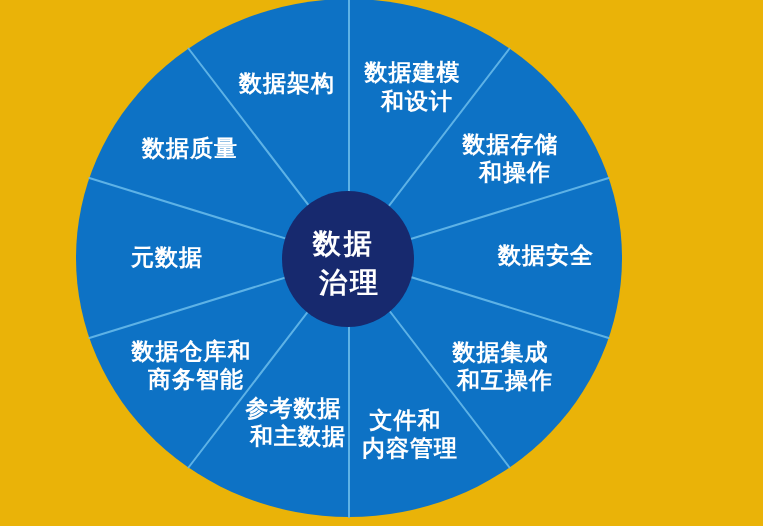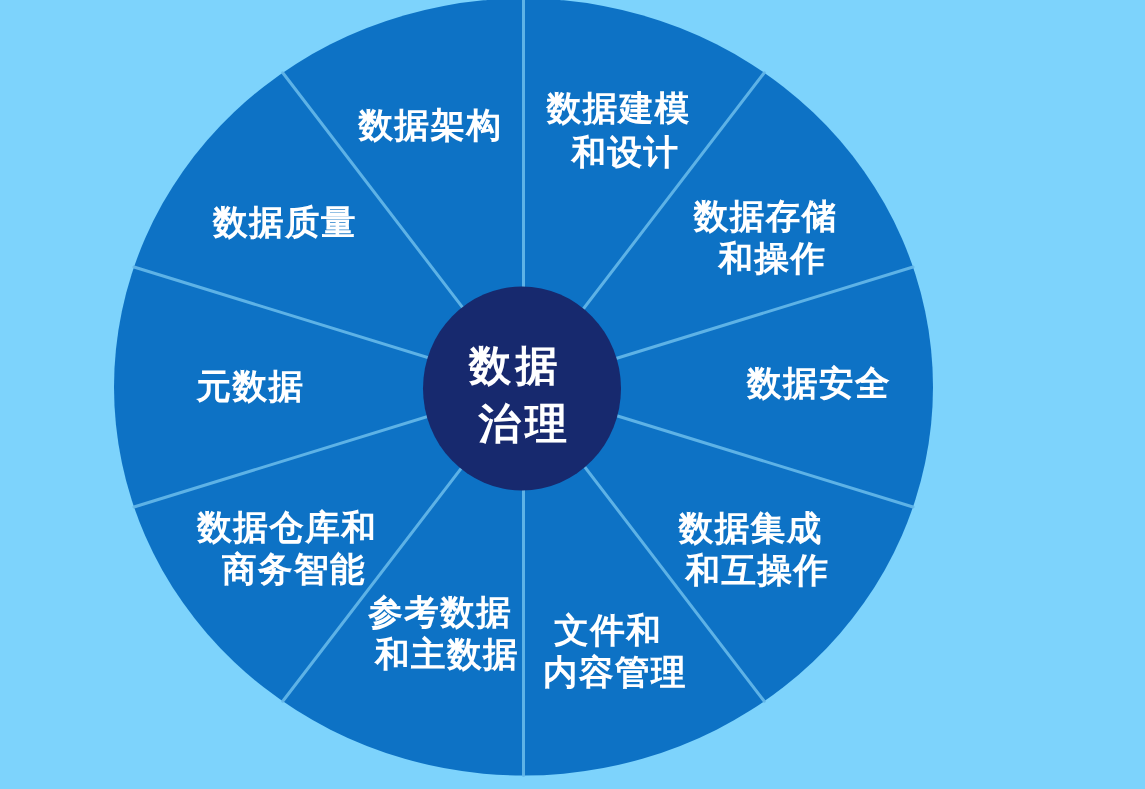--- a/index.html
+++ b/index.html
@@ -4,21 +4,21 @@
 <style>
   html, body {
     margin: 0;
     padding: 0;
     background: #ffffff;
   }
   .stage {
     position: relative;
     width: 763px;
     height: 526px;
-    background: #7dd3fc;
+    background: #eab308;
     overflow: hidden;
     font-family: "DejaVu Sans", "Liberation Sans", sans-serif;
   }
   svg { display: block; }
   .seg-label {
     fill: #ffffff;
     font-size: 23px;
     font-weight: 600;
     text-anchor: middle;
     letter-spacing: 1px;

